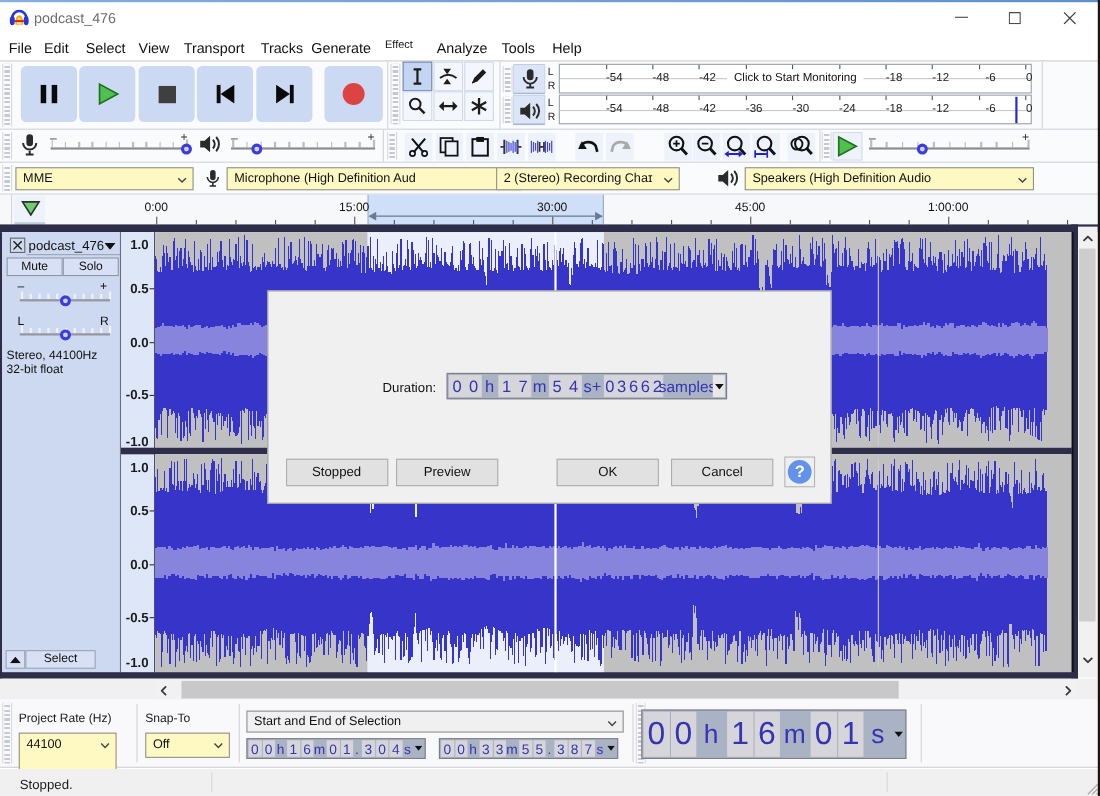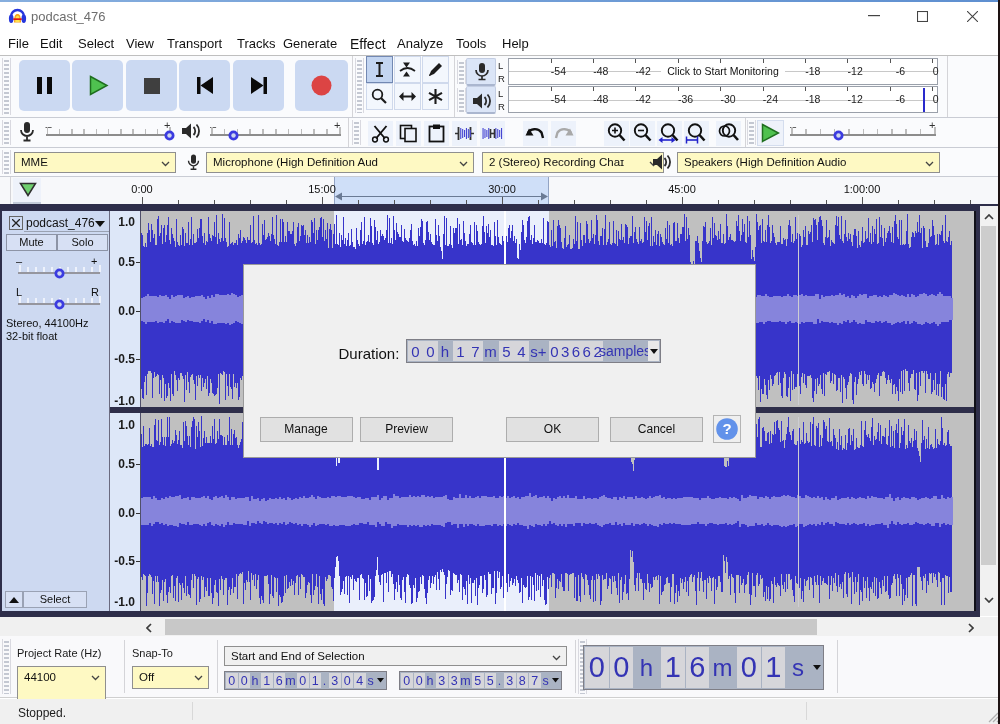--- a/index.html
+++ b/index.html
@@ -36,21 +36,21 @@
     </svg>
   </div>
 <div class="a" style="left:0;top:30px;width:1000px;height:26px;background:#fff;border-bottom:1px solid #bfbfbf">
     <div class="a" style="left:8px;top:6px;font-size:13px;color:#111">File</div>
     <div class="a" style="left:40px;top:6px;font-size:13px;color:#111">Edit</div>
     <div class="a" style="left:78px;top:6px;font-size:13px;color:#111">Select</div>
     <div class="a" style="left:126px;top:6px;font-size:13px;color:#111">View</div>
     <div class="a" style="left:167px;top:6px;font-size:13px;color:#111">Transport</div>
     <div class="a" style="left:237px;top:6px;font-size:13px;color:#111">Tracks</div>
     <div class="a" style="left:283px;top:6px;font-size:13px;color:#111">Generate</div>
-    <div class="a" style="left:350px;top:6px;font-size:14px;color:#111">Effect</div>
+    <div class="a" style="left:350px;top:6px;font-size:10px;color:#111">Effect</div>
     <div class="a" style="left:397px;top:6px;font-size:13px;color:#111">Analyze</div>
     <div class="a" style="left:456px;top:6px;font-size:13px;color:#111">Tools</div>
     <div class="a" style="left:502px;top:6px;font-size:13px;color:#111">Help</div>
   </div>
 <div class="a" style="left:0;top:56px;width:1000px;height:62px;background:#fafbfd;border-bottom:1px solid #c9ccd4">
     <div class="grip" style="left:2px;top:2px;height:57px"></div>
     <div class="vsep" style="left:352px;top:0;height:61px"></div>
     <div class="grip" style="left:355px;top:2px;height:55px"></div>
     <div class="vsep" style="left:454px;top:0;height:61px"></div>
     <div class="vsep" style="left:947px;top:0;height:61px"></div>
@@ -325,21 +325,21 @@
         <path d="M1 1 L4.5 4.5 L8 1" fill="none" stroke="#444" stroke-width="1.3"></path>
       </svg></div>
     <svg class="a" style="left:186px;top:5px" width="15" height="19" viewBox="0 0 18 21">
       <rect x="6" y="1" width="6" height="11" rx="3" fill="#2a2a2a"></rect>
       <path d="M3 8.5 a6 6 0 0 0 12 0" fill="none" stroke="#2a2a2a" stroke-width="1.7"></path>
       <path d="M9 15 V18 M5.5 18.5 H12.5" stroke="#2a2a2a" stroke-width="1.7"></path>
     </svg>
     <div class="combo" style="left:206px;top:3.5px;width:268px;height:21px;line-height:19px">Microphone (High Definition Aud<svg width="9" height="6" viewBox="0 0 9 6">
         <path d="M1 1 L4.5 4.5 L8 1" fill="none" stroke="#444" stroke-width="1.3"></path>
       </svg></div>
-    <div class="combo" style="left:482px;top:3.5px;width:182px;height:21px;line-height:19px">2 (Stereo) Recording Chaɪ<svg width="9" height="6" viewBox="0 0 9 6">
+    <div class="combo" style="left:451px;top:3.5px;width:167px;height:21px;line-height:19px">2 (Stereo) Recording Chaɪ<svg width="9" height="6" viewBox="0 0 9 6">
         <path d="M1 1 L4.5 4.5 L8 1" fill="none" stroke="#444" stroke-width="1.3"></path>
       </svg></div>
     <svg class="a" style="left:652px;top:5px" width="20" height="18" viewBox="0 0 20 18">
       <path d="M1 6 H5 L10 1.5 V16.5 L5 12 H1 Z" fill="#2a2a2a"></path>
       <path d="M12.5 5 a5.5 5.5 0 0 1 0 8" fill="none" stroke="#2a2a2a" stroke-width="1.8"></path>
       <path d="M15.5 2.5 a9.5 9.5 0 0 1 0 13" fill="none" stroke="#2a2a2a" stroke-width="1.8"></path>
     </svg>
     <div class="combo" style="left:677px;top:3.5px;width:263px;height:21px;line-height:19px">Speakers (High Definition Audio<svg width="9" height="6" viewBox="0 0 9 6">
         <path d="M1 1 L4.5 4.5 L8 1" fill="none" stroke="#444" stroke-width="1.3"></path>
       </svg></div>
@@ -485,21 +485,21 @@
       <path d="M141,298V298H143V297H145V296H147V294H149V296H151V296H153V296H155V296H157V297H159V295H161V296H163V296H165V295H167V297H169V299H171V295H173V297H175V296H177V295H179V295H181V295H183V298H185V297H187V296H189V298H191V297H193V297H195V296H197V296H199V296H201V295H203V297H205V299H207V296H209V298H211V295H213V297H215V294H217V294H219V295H221V295H223V295H225V295H227V294H229V295H231V293H233V294H235V295H237V297H239V296H241V295H243V294H245V296H247V295H249V297H251V295H253V294H255V293H257V294H259V296H261V296H263V298H265V294H267V295H269V296H271V295H273V292H275V295H277V298H279V294H281V296H283V295H285V295H287V296H289V295H291V296H293V296H295V296H297V297H299V297H301V296H303V295H305V296H307V296H309V294H311V295H313V297H315V298H317V295H319V297H321V297H323V294H325V294H327V298H329V295H331V295H333V295H335V294H337V296H339V294H341V295H343V295H345V293H347V294H349V294H351V295H353V293H355V295H357V296H359V294H361V295H363V293H365V295H367V298H369V294H371V296H373V294H375V295H377V294H379V295H381V297H383V295H385V295H387V296H389V296H391V298H393V295H395V295H397V295H399V297H401V298H403V295H405V295H407V296H409V294H411V294H413V295H415V296H417V294H419V295H421V294H423V295H425V294H427V295H429V295H431V294H433V296H435V295H437V296H439V294H441V295H443V293H445V295H447V295H449V296H451V294H453V295H455V297H457V297H459V295H461V296H463V296H465V296H467V294H469V295H471V297H473V298H475V299H477V297H479V297H481V296H483V297H485V295H487V294H489V297H491V297H493V295H495V295H497V297H499V297H501V293H503V294H505V297H507V296H509V296H511V296H513V295H515V294H517V296H519V295H521V296H523V296H525V295H527V297H529V296H531V293H533V294H535V295H537V293H539V297H541V296H543V294H545V296H547V294H549V295H551V295H553V296H555V295H557V294H559V295H561V293H563V296H565V296H567V296H569V294H571V294H573V294H575V296H577V294H579V295H581V296H583V294H585V295H587V297H589V294H591V296H593V295H595V297H597V296H599V295H601V297H603V295H605V293H607V295H609V296H611V296H613V293H615V294H617V295H619V296H621V295H623V296H625V296H627V294H629V296H631V297H633V294H635V295H637V295H639V296H641V296H643V294H645V294H647V295H649V296H651V294H653V298H655V295H657V295H659V294H661V294H663V295H665V295H667V292H669V294H671V296H673V296H675V294H677V296H679V296H681V297H683V294H685V294H687V296H689V296H691V297H693V297H695V297H697V294H699V296H701V298H703V297H705V295H707V296H709V294H711V293H713V295H715V297H717V296H719V295H721V296H723V294H725V296H727V296H729V295H731V295H733V295H735V295H737V295H739V295H741V297H743V297H745V294H747V295H749V295H751V297H753V293H755V297H757V295H759V295H761V296H763V296H765V294H767V296H769V297H771V297H773V296H775V296H777V296H779V296H781V297H783V296H785V296H787V294H789V296H791V297H793V295H795V295H797V296H799V295H801V294H803V296H805V295H807V296H809V296H811V296H813V296H815V294H817V294H819V299H821V295H823V297H825V296H827V296H829V296H831V295H833V296H835V295H837V295H839V293H841V295H843V294H845V297H847V296H849V298H851V295H853V296H855V298H857V296H859V294H861V295H863V294H865V294H867V298H869V296H871V296H873V295H875V295H877V297H879V296H881V297H883V295H885V296H887V297H889V295H891V295H893V293H895V294H897V295H899V296H901V295H903V296H905V297H907V294H909V297H911V294H913V295H915V297H917V296H919V294H921V294H923V293H925V294H927V296H929V295H931V294H933V295H935V296H937V294H939V292H941V294H943V296H945V296H947V296H949V296H951V298H953V320H951V320H949V322H947V322H945V322H943V322H941V324H939V326H937V324H935V322H933V323H931V324H929V323H927V322H925V324H923V325H921V324H919V324H917V322H915V321H913V323H911V324H909V321H907V324H905V321H903V322H901V323H899V322H897V323H895V324H893V325H891V323H889V323H887V321H885V322H883V323H881V321H879V322H877V321H875V323H873V323H871V322H869V322H867V320H865V324H863V324H861V323H859V324H857V322H855V320H853V322H851V323H849V320H847V322H845V321H843V324H841V323H839V325H837V323H835V323H833V322H831V323H829V322H827V322H825V322H823V321H821V323H819V319H817V324H815V324H813V322H811V322H809V322H807V322H805V323H803V322H801V324H799V323H797V322H795V323H793V323H791V321H789V322H787V324H785V322H783V322H781V321H779V322H777V322H775V322H773V322H771V321H769V321H767V322H765V324H763V322H761V322H759V323H757V323H755V321H753V325H751V321H749V323H747V323H745V324H743V321H741V321H739V323H737V323H735V323H733V323H731V323H729V323H727V322H725V322H723V324H721V322H719V323H717V322H715V321H713V323H711V325H709V324H707V322H705V323H703V321H701V320H699V322H697V324H695V321H693V321H691V321H689V322H687V322H685V324H683V324H681V321H679V322H677V322H675V324H673V322H671V322H669V324H667V326H665V323H663V323H661V324H659V324H657V323H655V323H653V320H651V324H649V322H647V323H645V324H643V324H641V322H639V322H637V323H635V323H633V324H631V321H629V322H627V324H625V322H623V322H621V323H619V322H617V323H615V324H613V325H611V322H609V322H607V323H605V325H603V323H601V321H599V323H597V322H595V321H593V323H591V322H589V324H587V321H585V323H583V324H581V322H579V323H577V324H575V322H573V324H571V324H569V324H567V322H565V322H563V322H561V325H559V323H557V324H555V323H553V322H551V323H549V323H547V324H545V322H543V324H541V322H539V321H537V325H535V323H533V324H531V325H529V322H527V321H525V323H523V322H521V322H519V323H517V322H515V324H513V323H511V322H509V322H507V322H505V321H503V324H501V325H499V321H497V321H495V323H493V323H491V321H489V321H487V324H485V323H483V321H481V322H479V321H477V321H475V319H473V320H471V321H469V323H467V324H465V322H463V322H461V322H459V323H457V321H455V321H453V323H451V324H449V322H447V323H445V323H443V325H441V323H439V324H437V322H435V323H433V322H431V324H429V323H427V323H425V324H423V323H421V324H419V323H417V324H415V322H413V323H411V324H409V324H407V322H405V323H403V323H401V320H399V321H397V323H395V323H393V323H391V320H389V322H387V322H385V323H383V323H381V321H379V323H377V324H375V323H373V324H371V322H369V324H367V320H365V323H363V325H361V323H359V324H357V322H355V323H353V325H351V323H349V324H347V324H345V325H343V323H341V323H339V324H337V322H335V324H333V323H331V323H329V323H327V320H325V324H323V324H321V321H319V321H317V323H315V320H313V321H311V323H309V324H307V322H305V322H303V323H301V322H299V321H297V321H295V322H293V322H291V322H289V323H287V322H285V323H283V323H281V322H279V324H277V320H275V323H273V326H271V323H269V322H267V323H265V324H263V320H261V322H259V322H257V324H255V325H253V324H251V323H249V321H247V323H245V322H243V324H241V323H239V322H237V321H235V323H233V324H231V325H229V323H227V324H225V323H223V323H221V323H219V323H217V324H215V324H213V321H211V323H209V320H207V322H205V319H203V321H201V323H199V322H197V322H195V322H193V321H191V321H189V320H187V322H185V321H183V320H181V323H179V323H177V323H175V322H173V321H171V323H169V319H167V321H165V323H163V322H161V322H159V323H157V321H155V322H153V322H151V322H149V322H147V324H145V322H143V321H141V320Z" fill="#8684dc"></path>
       <path d="M141,434V434H142V447H143V426H144V446H145V444H146V444H147V445H148V444H149V428H150V446H151V444H152V447H153V447H154V425H155V419H156V440H157V441H158V420H159V445H160V442H161V419H162V437H163V445H164V437H165V446H166V437H167V417H168V437H169V417H170V446H171V444H172V440H173V443H174V441H175V430H176V435H177V444H178V440H179V431H180V445H181V445H182V448H183V422H184V441H185V421H186V426H187V436H188V445H189V436H190V447H191V427H192V421H193V417H194V419H195V449H196V426H197V437H198V422H199V431H200V447H201V416H202V446H203V438H204V431H205V443H206V437H207V443H208V443H209V443H210V436H211V443H212V426H213V439H214V419H215V444H216V443H217V431H218V439H219V419H220V435H221V435H222V436H223V445H224V437H225V445H226V445H227V435H228V441H229V417H230V445H231V429H232V445H233V434H234V430H235V438H236V437H237V445H238V448H239V445H240V442H241V439H242V422H243V451H244V419H245V449H246V451H247V448H248V429H249V449H250V447H251V419H252V422H253V450H254V440H255V429H256V437H257V447H258V428H259V448H260V436H261V425H262V440H263V445H264V440H265V434H266V444H267V423H268V446H269V444H270V446H271V435H272V444H273V431H274V444H275V424H276V444H277V447H278V444H279V441H280V418H281V430H282V446H283V420H284V447H285V446H286V432H287V438H288V430H289V442H290V416H291V437H292V443H293V418H294V421H295V447H296V420H297V446H298V439H299V431H300V447H301V447H302V447H303V445H304V435H305V449H306V444H307V445H308V435H309V441H310V449H311V449H312V424H313V439H314V425H315V444H316V420H317V424H318V447H319V419H320V427H321V423H322V446H323V436H324V445H325V425H326V427H327V446H328V440H329V428H330V447H331V446H332V442H333V420H334V444H335V424H336V466H337V452H338V463H339V463H340V425H341V442H342V438H343V446H344V428H345V445H346V446H347V437H348V438H349V443H350V417H351V443H352V447H353V445H354V445H355V441H356V424H357V420H358V426H359V437H360V450H361V432H362V431H363V440H364V445H365V425H366V445H367V421H368V445H369V427H370V444H371V437H372V445H373V444H374V444H375V444H376V435H377V470H378V470H379V425H380V445H381V449H382V419H383V417H384V417H385V441H386V437H387V448H388V435H389V445H390V437H391V450H392V443H393V448H394V419H395V449H396V417H397V441H398V443H399V432H400V445H401V440H402V433H403V441H404V424H405V425H406V438H407V448H408V447H409V438H410V440H411V444H412V440H413V448H414V437H415V447H416V446H417V449H418V447H419V448H420V446H421V440H422V443H423V446H424V430H425V443H426V442H427V447H428V420H429V444H430V427H431V433H432V427H433V446H434V432H435V443H436V441H437V449H438V443H439V446H440V451H441V441H442V446H443V421H444V430H445V429H446V451H447V451H448V418H449V427H450V451H451V441H452V447H453V419H454V416H455V448H456V444H457V421H458V445H459V444H460V437H461V438H462V439H463V437H464V429H465V435H466V445H467V448H468V442H469V439H470V435H471V425H472V437H473V443H474V444H475V423H476V419H477V420H478V447H479V421H480V439H481V418H482V446H483V443H484V437H485V420H486V446H487V442H488V446H489V423H490V428H491V444H492V444H493V449H494V420H495V451H496V441H497V425H498V446H499V440H500V440H501V447H502V445H503V420H504V418H505V429H506V443H507V442H508V441H509V445H510V446H511V442H512V445H513V433H514V426H515V441H516V440H517V446H518V432H519V433H520V426H521V442H522V438H523V417H524V438H525V434H526V443H527V444H528V442H529V445H530V417H531V439H532V442H533V437H534V447H535V418H536V448H537V448H538V427H539V443H540V448H541V437H542V443H543V442H544V436H545V438H546V447H547V446H548V448H549V441H550V446H551V435H552V447H553V445H554V447H555V445H556V427H557V445H558V449H559V448H560V447H561V432H562V426H563V449H564V444H565V439H566V436H567V444H568V417H569V445H570V449H571V427H572V425H573V430H574V424H575V420H576V436H577V447H578V450H579V420H580V450H581V436H582V420H583V420H584V447H585V429H586V445H587V447H588V428H589V422H590V430H591V422H592V443H593V439H594V441H595V442H596V443H597V438H598V440H599V442H600V447H601V443H602V438H603V424H604V436H605V430H606V449H607V440H608V443H609V438H610V423H611V442H612V429H613V420H614V436H615V423H616V434H617V447H618V447H619V436H620V448H621V436H622V438H623V441H624V436H625V434H626V438H627V433H628V446H629V437H630V448H631V462H632V464H633V471H634V460H635V442H636V443H637V439H638V427H639V420H640V443H641V439H642V440H643V425H644V440H645V436H646V419H647V450H648V450H649V438H650V450H651V447H652V447H653V449H654V417H655V444H656V433H657V444H658V445H659V418H660V450H661V448H662V417H663V420H664V447H665V447H666V443H667V432H668V425H669V426H670V434H671V432H672V449H673V449H674V447H675V450H676V450H677V444H678V448H679V436H680V449H681V447H682V437H683V438H684V446H685V435H686V447H687V423H688V428H689V448H690V442H691V449H692V447H693V449H694V446H695V426H696V441H697V447H698V435H699V446H700V451H701V444H702V446H703V444H704V420H705V443H706V432H707V442H708V424H709V439H710V447H711V448H712V433H713V447H714V447H715V437H716V421H717V420H718V442H719V442H720V445H721V417H722V430H723V429H724V466H725V467H726V467H727V461H728V466H729V440H730V440H731V447H732V441H733V444H734V448H735V419H736V443H737V444H738V432H739V433H740V441H741V444H742V423H743V435H744V437H745V450H746V444H747V447H748V428H749V439H750V422H751V419H752V442H753V427H754V450H755V449H756V424H757V437H758V419H759V417H760V447H761V447H762V428H763V427H764V431H765V441H766V441H767V433H768V432H769V444H770V431H771V443H772V434H773V435H774V422H775V434H776V421H777V420H778V428H779V430H780V442H781V421H782V441H783V440H784V448H785V440H786V434H787V427H788V417H789V432H790V435H791V440H792V431H793V429H794V444H795V445H796V445H797V441H798V431H799V428H800V444H801V440H802V442H803V422H804V444H805V443H806V433H807V441H808V443H809V442H810V422H811V446H812V424H813V417H814V445H815V446H816V426H817V428H818V423H819V447H820V435H821V446H822V438H823V420H824V422H825V429H826V426H827V441H828V442H829V418H830V442H831V441H832V446H833V429H834V435H835V438H836V449H837V442H838V450H839V429H840V445H841V436H842V450H843V448H844V449H845V435H846V450H847V443H848V429H849V428H850V445H851V435H852V441H853V429H854V450H855V449H856V438H857V447H858V448H859V448H860V445H861V421H862V446H863V447H864V430H865V421H866V435H867V437H868V434H869V438H870V441H871V427H872V418H873V445H874V436H875V440H876V439H877V432H878V423H879V441H880V425H881V444H882V436H883V436H884V437H885V428H886V444H887V445H888V436H889V420H890V447H891V426H892V446H893V431H894V448H895V430H896V424H897V433H898V419H899V448H900V443H901V427H902V435H903V431H904V419H905V449H906V445H907V448H908V425H909V441H910V443H911V438H912V447H913V441H914V429H915V440H916V431H917V448H918V451H919V456H920V462H921V443H922V420H923V440H924V436H925V449H926V439H927V448H928V427H929V449H930V445H931V444H932V447H933V449H934V448H935V429H936V448H937V439H938V444H939V445H940V441H941V417H942V428H943V445H944V443H945V446H946V445H947V432H948V430H949V444H950V446H951V446H952V592H951V592H950V577H949V593H948V576H947V576H946V575H945V605H944V578H943V578H942V605H941V582H940V573H939V572H938V587H937V580H936V574H935V577H934V573H933V583H932V573H931V574H930V573H929V585H928V581H927V593H926V574H925V578H924V576H923V590H922V581H921V577H920V567H919V567H918V567H917V606H916V604H915V575H914V575H913V606H912V573H911V575H910V577H909V577H908V598H907V578H906V595H905V601H904V589H903V605H902V584H901V575H900V596H899V578H898V574H897V596H896V579H895V574H894V576H893V583H892V585H891V598H890V599H889V595H888V576H887V591H886V592H885V576H884V586H883V580H882V594H881V588H880V582H879V598H878V599H877V578H876V596H875V577H874V593H873V582H872V589H871V587H870V601H869V588H868V577H867V598H866V581H865V588H864V577H863V601H862V592H861V590H860V605H859V574H858V582H857V592H856V577H855V594H854V582H853V572H852V604H851V577H850V578H849V573H848V597H847V594H846V572H845V574H844V598H843V582H842V589H841V584H840V587H839V575H838V592H837V586H836V573H835V583H834V578H833V591H832V576H831V585H830V599H829V576H828V585H827V584H826V583H825V583H824V578H823V581H822V585H821V576H820V603H819V585H818V575H817V585H816V582H815V576H814V598H813V585H812V578H811V577H810V590H809V577H808V580H807V581H806V586H805V579H804V602H803V591H802V599H801V578H800V588H799V589H798V584H797V583H796V576H795V602H794V596H793V590H792V579H791V580H790V574H789V574H788V589H787V574H786V592H785V582H784V589H783V585H782V574H781V596H780V586H779V585H778V583H777V587H776V585H775V577H774V603H773V584H772V581H771V599H770V601H769V587H768V599H767V586H766V601H765V592H764V597H763V578H762V579H761V575H760V584H759V586H758V573H757V575H756V597H755V586H754V586H753V573H752V595H751V605H750V594H749V572H748V575H747V584H746V585H745V593H744V579H743V583H742V585H741V576H740V593H739V575H738V575H737V575H736V603H735V593H734V578H733V577H732V574H731V595H730V576H729V579H728V562H727V557H726V573H725V561H724V555H723V592H722V592H721V582H720V576H719V576H718V587H717V590H716V579H715V604H714V577H713V578H712V591H711V578H710V576H709V583H708V578H707V599H706V580H705V580H704V592H703V581H702V572H701V578H700V591H699V572H698V578H697V605H696V591H695V575H694V577H693V582H692V574H691V575H690V577H689V596H688V581H687V592H686V577H685V582H684V589H683V579H682V583H681V578H680V596H679V591H678V602H677V585H676V593H675V604H674V574H673V574H672V587H671V602H670V583H669V583H668V577H667V578H666V584H665V585H664V591H663V592H662V595H661V576H660V604H659V575H658V580H657V576H656V577H655V580H654V577H653V587H652V588H651V584H650V592H649V583H648V574H647V590H646V589H645V583H644V600H643V583H642V579H641V579H640V573H639V591H638V573H637V578H636V591H635V585H634V562H633V551H632V557H631V550H630V579H629V600H628V593H627V594H626V575H625V584H624V592H623V600H622V577H621V580H620V603H619V573H618V595H617V588H616V581H615V576H614V582H613V576H612V594H611V579H610V578H609V586H608V589H607V573H606V579H605V579H604V580H603V575H602V601H601V605H600V576H599V574H598V579H597V574H596V601H595V580H594V602H593V576H592V580H591V599H590V595H589V585H588V580H587V575H586V574H585V595H584V579H583V577H582V573H581V602H580V596H579V575H578V601H577V601H576V577H575V598H574V573H573V573H572V574H571V574H570V575H569V591H568V574H567V573H566V573H565V591H564V591H563V587H562V574H561V582H560V581H559V589H558V579H557V588H556V598H555V574H554V573H553V573H552V587H551V575H550V578H549V589H548V577H547V604H546V605H545V600H544V580H543V586H542V574H541V597H540V576H539V590H538V575H537V591H536V573H535V601H534V585H533V577H532V600H531V576H530V597H529V600H528V576H527V587H526V588H525V587H524V585H523V603H522V578H521V592H520V593H519V583H518V580H517V576H516V586H515V579H514V583H513V585H512V578H511V581H510V587H509V574H508V592H507V583H506V576H505V600H504V598H503V576H502V587H501V589H500V572H499V578H498V571H497V593H496V604H495V571H494V588H493V588H492V594H491V574H490V574H489V572H488V595H487V597H486V580H485V575H484V589H483V593H482V576H481V576H480V585H479V588H478V605H477V578H476V596H475V580H474V583H473V583H472V603H471V578H470V584H469V575H468V604H467V581H466V595H465V589H464V587H463V600H462V575H461V574H460V592H459V580H458V583H457V575H456V575H455V574H454V573H453V591H452V590H451V595H450V571H449V570H448V577H447V584H446V599H445V575H444V572H443V569H442V572H441V570H440V590H439V579H438V572H437V590H436V575H435V577H434V584H433V576H432V583H431V588H430V576H429V580H428V593H427V604H426V598H425V589H424V576H423V575H422V584H421V577H420V591H419V592H418V598H417V602H416V578H415V588H414V585H413V603H412V604H411V588H410V585H409V575H408V574H407V577H406V603H405V592H404V577H403V580H402V600H401V598H400V585H399V575H398V592H397V582H396V589H395V600H394V584H393V574H392V577H391V571H390V571H389V592H388V572H387V583H386V573H385V573H384V602H383V574H382V575H381V585H380V582H379V575H378V557H377V570H376V576H375V597H374V600H373V601H372V603H371V579H370V591H369V575H368V596H367V597H366V583H365V600H364V579H363V578H362V574H361V575H360V600H359V578H358V578H357V582H356V581H355V579H354V590H353V575H352V579H351V577H350V603H349V576H348V595H347V576H346V577H345V594H344V581H343V589H342V592H341V595H340V576H339V561H338V556H337V557H336V567H335V578H334V601H333V589H332V587H331V576H330V575H329V575H328V579H327V581H326V577H325V606H324V604H323V589H322V600H321V594H320V576H319V604H318V587H317V574H316V586H315V590H314V595H313V574H312V603H311V595H310V583H309V582H308V585H307V593H306V598H305V577H304V577H303V575H302V574H301V589H300V577H299V595H298V575H297V576H296V583H295V595H294V581H293V585H292V579H291V586H290V582H289V588H288V589H287V575H286V593H285V576H284V596H283V602H282V603H281V597H280V595H279V606H278V578H277V592H276V578H275V577H274V598H273V596H272V575H271V594H270V604H269V584H268V575H267V576H266V576H265V576H264V603H263V600H262V596H261V604H260V598H259V575H258V580H257V589H256V574H255V586H254V575H253V580H252V573H251V600H250V582H249V571H248V582H247V580H246V590H245V583H244V604H243V572H242V574H241V573H240V574H239V576H238V599H237V574H236V587H235V587H234V593H233V578H232V589H231V595H230V587H229V590H228V605H227V578H226V578H225V580H224V595H223V579H222V576H221V590H220V579H219V606H218V593H217V592H216V580H215V585H214V598H213V604H212V593H211V578H210V596H209V596H208V578H207V591H206V587H205V597H204V577H203V580H202V576H201V599H200V602H199V577H198V579H197V605H196V576H195V574H194V588H193V574H192V580H191V598H190V595H189V594H188V586H187V596H186V576H185V593H184V588H183V583H182V600H181V585H180V583H179V602H178V576H177V578H176V601H175V586H174V598H173V575H172V576H171V593H170V587H169V592H168V603H167V595H166V579H165V582H164V601H163V580H162V590H161V593H160V606H159V582H158V576H157V582H156V576H155V604H154V581H153V594H152V577H151V575H150V574H149V576H148V593H147V606H146V576H145V575H144V574H143V580H142V577H141V580Z" fill="#3734ca"></path>
       <path d="M141,498V498H143V497H145V497H147V497H149V497H151V499H153V496H155V498H157V500H159V500H161V498H163V499H165V497H167V498H169V496H171V497H173V497H175V496H177V496H179V495H181V499H183V498H185V498H187V497H189V500H191V497H193V497H195V498H197V498H199V498H201V497H203V496H205V498H207V496H209V499H211V500H213V497H215V496H217V498H219V497H221V496H223V498H225V495H227V497H229V500H231V497H233V497H235V499H237V498H239V498H241V498H243V498H245V497H247V497H249V501H251V496H253V499H255V499H257V498H259V501H261V499H263V498H265V501H267V500H269V498H271V499H273V499H275V498H277V499H279V497H281V499H283V498H285V500H287V497H289V498H291V500H293V499H295V498H297V499H299V497H301V498H303V496H305V498H307V498H309V497H311V495H313V497H315V499H317V496H319V497H321V498H323V498H325V498H327V497H329V498H331V496H333V496H335V497H337V496H339V496H341V497H343V497H345V497H347V496H349V496H351V496H353V497H355V498H357V497H359V497H361V499H363V499H365V498H367V498H369V500H371V497H373V497H375V497H377V495H379V500H381V498H383V496H385V496H387V500H389V498H391V498H393V494H395V496H397V496H399V498H401V497H403V497H405V497H407V497H409V495H411V497H413V496H415V497H417V496H419V497H421V495H423V495H425V497H427V496H429V497H431V496H433V498H435V497H437V497H439V497H441V497H443V496H445V495H447V499H449V500H451V500H453V497H455V498H457V498H459V494H461V498H463V498H465V495H467V498H469V496H471V498H473V498H475V497H477V496H479V498H481V496H483V496H485V496H487V497H489V497H491V497H493V496H495V498H497V498H499V496H501V497H503V496H505V498H507V496H509V498H511V497H513V496H515V498H517V497H519V499H521V497H523V497H525V496H527V496H529V493H531V497H533V496H535V495H537V498H539V497H541V497H543V496H545V498H547V496H549V498H551V501H553V498H555V499H557V497H559V496H561V498H563V496H565V498H567V495H569V498H571V498H573V498H575V496H577V499H579V499H581V499H583V496H585V499H587V498H589V498H591V499H593V498H595V498H597V499H599V497H601V496H603V495H605V497H607V498H609V498H611V499H613V497H615V497H617V500H619V497H621V498H623V496H625V499H627V497H629V497H631V497H633V499H635V496H637V498H639V498H641V497H643V498H645V499H647V498H649V496H651V498H653V497H655V496H657V496H659V495H661V498H663V497H665V499H667V498H669V498H671V499H673V498H675V499H677V498H679V498H681V498H683V497H685V497H687V497H689V497H691V497H693V498H695V498H697V498H699V500H701V498H703V498H705V498H707V496H709V498H711V499H713V499H715V498H717V498H719V497H721V498H723V498H725V498H727V499H729V497H731V498H733V497H735V498H737V499H739V501H741V495H743V498H745V498H747V497H749V495H751V496H753V496H755V496H757V499H759V497H761V497H763V498H765V496H767V497H769V499H771V497H773V496H775V497H777V497H779V497H781V496H783V495H785V496H787V495H789V496H791V497H793V497H795V498H797V495H799V496H801V498H803V498H805V495H807V496H809V497H811V498H813V497H815V498H817V496H819V498H821V497H823V500H825V497H827V499H829V500H831V498H833V498H835V496H837V500H839V499H841V498H843V498H845V498H847V497H849V499H851V497H853V498H855V499H857V498H859V497H861V498H863V498H865V499H867V496H869V498H871V496H873V497H875V497H877V498H879V498H881V498H883V499H885V497H887V497H889V494H891V498H893V501H895V498H897V497H899V500H901V498H903V497H905V498H907V498H909V499H911V497H913V497H915V498H917V500H919V499H921V498H923V498H925V497H927V498H929V499H931V498H933V496H935V496H937V499H939V499H941V495H943V498H945V499H947V497H949V498H951V497H953V525H951V525H949V524H947V525H945V523H943V524H941V527H939V523H937V523H935V526H933V526H931V524H929V523H927V524H925V525H923V524H921V524H919V523H917V522H915V524H913V525H911V525H909V523H907V524H905V524H903V525H901V524H899V522H897V525H895V524H893V521H891V524H889V528H887V525H885V525H883V523H881V524H879V524H877V524H875V525H873V525H871V526H869V524H867V526H865V523H863V524H861V524H859V525H857V524H855V523H853V524H851V525H849V523H847V525H845V524H843V524H841V524H839V523H837V522H835V526H833V524H831V524H829V522H827V523H825V525H823V522H821V525H819V524H817V526H815V524H813V525H811V524H809V525H807V526H805V527H803V524H801V524H799V526H797V527H795V524H793V525H791V525H789V526H787V527H785V526H783V527H781V526H779V525H777V525H775V525H773V526H771V525H769V523H767V525H765V526H763V524H761V525H759V525H757V523H755V526H753V526H751V526H749V527H747V525H745V524H743V524H741V527H739V521H737V523H735V524H733V525H731V524H729V525H727V523H725V524H723V524H721V524H719V525H717V524H715V524H713V523H711V523H709V524H707V526H705V524H703V524H701V524H699V522H697V524H695V524H693V524H691V525H689V525H687V525H685V525H683V525H681V524H679V524H677V524H675V523H673V524H671V523H669V524H667V524H665V523H663V525H661V524H659V527H657V526H655V526H653V525H651V524H649V526H647V524H645V523H643V524H641V525H639V524H637V524H635V526H633V523H631V525H629V525H627V525H625V523H623V526H621V524H619V525H617V522H615V525H613V525H611V523H609V524H607V524H605V525H603V527H601V526H599V525H597V523H595V524H593V524H591V523H589V524H587V524H585V523H583V526H581V523H579V523H577V523H575V526H573V524H571V524H569V524H567V527H565V524H563V526H561V524H559V526H557V525H555V523H553V524H551V521H549V524H547V526H545V524H543V526H541V525H539V525H537V524H535V527H533V526H531V525H529V529H527V526H525V526H523V525H521V525H519V523H517V525H515V524H513V526H511V525H509V524H507V526H505V524H503V526H501V525H499V526H497V524H495V524H493V526H491V525H489V525H487V525H485V526H483V526H481V526H479V524H477V526H475V525H473V524H471V524H469V526H467V524H465V527H463V524H461V524H459V528H457V524H455V524H453V525H451V522H449V522H447V523H445V527H443V526H441V525H439V525H437V525H435V525H433V524H431V526H429V525H427V526H425V525H423V527H421V527H419V525H417V526H415V525H413V526H411V525H409V527H407V525H405V525H403V525H401V525H399V524H397V526H395V526H393V528H391V524H389V524H387V522H385V526H383V526H381V524H379V522H377V527H375V525H373V525H371V525H369V522H367V524H365V524H363V523H361V523H359V525H357V525H355V524H353V525H351V526H349V526H347V526H345V525H343V525H341V525H339V526H337V526H335V525H333V526H331V526H329V524H327V525H325V524H323V524H321V524H319V525H317V526H315V523H313V525H311V527H309V525H307V524H305V524H303V526H301V524H299V525H297V523H295V524H293V523H291V522H289V524H287V525H285V522H283V524H281V523H279V525H277V523H275V524H273V523H271V523H269V524H267V522H265V521H263V524H261V523H259V521H257V524H255V523H253V523H251V526H249V521H247V525H245V525H243V524H241V524H239V524H237V524H235V523H233V525H231V525H229V522H227V525H225V527H223V524H221V526H219V525H217V524H215V526H213V525H211V522H209V523H207V526H205V524H203V526H201V525H199V524H197V524H195V524H193V525H191V525H189V522H187V525H185V524H183V524H181V523H179V527H177V526H175V526H173V525H171V525H169V526H167V524H165V525H163V523H161V524H159V522H157V522H155V524H153V526H151V523H149V525H147V525H145V525H143V525H141V524Z" fill="#8684dc"></path>
     </g>
   </svg>
 <div class="a" style="left:504px;top:210.5px;width:1.5px;height:196.5px;background:#fff"></div>
 <div class="a" style="left:504px;top:413px;width:1.5px;height:198px;background:#fff"></div>
 <div class="a" style="left:798px;top:215px;width:1px;height:190px;background:#cdcdd2"></div>
 <div class="a" style="left:798px;top:417px;width:1px;height:190px;background:#cdcdd2"></div>
 <div class="a" style="left:242.5px;top:263.5px;width:513px;height:194.5px;background:#f0f0f0;border:1px solid #9a9a9a;z-index:50">
-    <div class="a" style="left:95px;top:80px;width:58px;font-size:15px;color:#111">Duration:</div>
+    <div class="a" style="left:95px;top:80px;width:58px;text-align:right;font-size:12px;color:#111">Duration:</div>
     <div class="tfield" style="left:162.5px;top:74.5px;width:255px;height:24px;font-size:15px">
       <div class="c d" style="width:30px;display:flex;align-items:center">
         <span style="flex:1;text-align:center">0</span>
         <span style="flex:1;text-align:center">0</span>
       </div>
       <div class="c" style="width:14px">h</div>
       <div class="c d" style="width:30px;display:flex;align-items:center">
         <span style="flex:1;text-align:center">1</span>
         <span style="flex:1;text-align:center">7</span>
       </div>
@@ -516,21 +516,21 @@
         <span style="flex:1;text-align:center">6</span>
         <span style="flex:1;text-align:center">2</span>
       </div>
       <div class="c" style="width:44px;font-size:14px">samples</div>
       <div class="c" style="flex:1;background:#e8e8e8;margin:1px;justify-content:center">
         <svg width="8" height="5">
           <path d="M0 0 H8 L4 5 Z" fill="#111"></path>
         </svg>
       </div>
     </div>
-    <div class="a" style="left:16px;top:152.5px;width:93px;height:25px;background:#e1e1e1;border:1px solid #adadad;text-align:center;line-height:23px;font-size:12px;color:#111">Manage</div>
+    <div class="a" style="left:16px;top:152.5px;width:93px;height:25px;background:#e1e1e1;border:1px solid #adadad;text-align:center;line-height:23px;font-size:12px;color:#111">Stopped</div>
     <div class="a" style="left:116.5px;top:152.5px;width:93px;height:25px;background:#e1e1e1;border:1px solid #adadad;text-align:center;line-height:23px;font-size:12px;color:#111">Preview</div>
     <div class="a" style="left:262.5px;top:152.5px;width:93px;height:25px;background:#e1e1e1;border:1px solid #adadad;text-align:center;line-height:23px;font-size:12px;color:#111">OK</div>
     <div class="a" style="left:366.5px;top:152.5px;width:93px;height:25px;background:#e1e1e1;border:1px solid #adadad;text-align:center;line-height:23px;font-size:12px;color:#111">Cancel</div>
     <div class="a" style="left:469.5px;top:150.5px;width:28px;height:28px;background:#efefef;border:1px solid #b4b4b4"><svg width="24" height="24" style="margin:1px">
         <circle cx="12" cy="12" r="10.8" fill="#6292ea"></circle>
         <text x="12" y="17" text-anchor="middle" font-size="15" font-weight="bold" fill="#fff">?</text>
       </svg></div>
   </div>
 <div class="a" style="left:0;top:616.5px;width:1000px;height:19.5px;background:#f0f0f0">
     <div class="a" style="left:141px;top:1px;width:838.5px;height:18px;background:#f1f1f1"></div>

